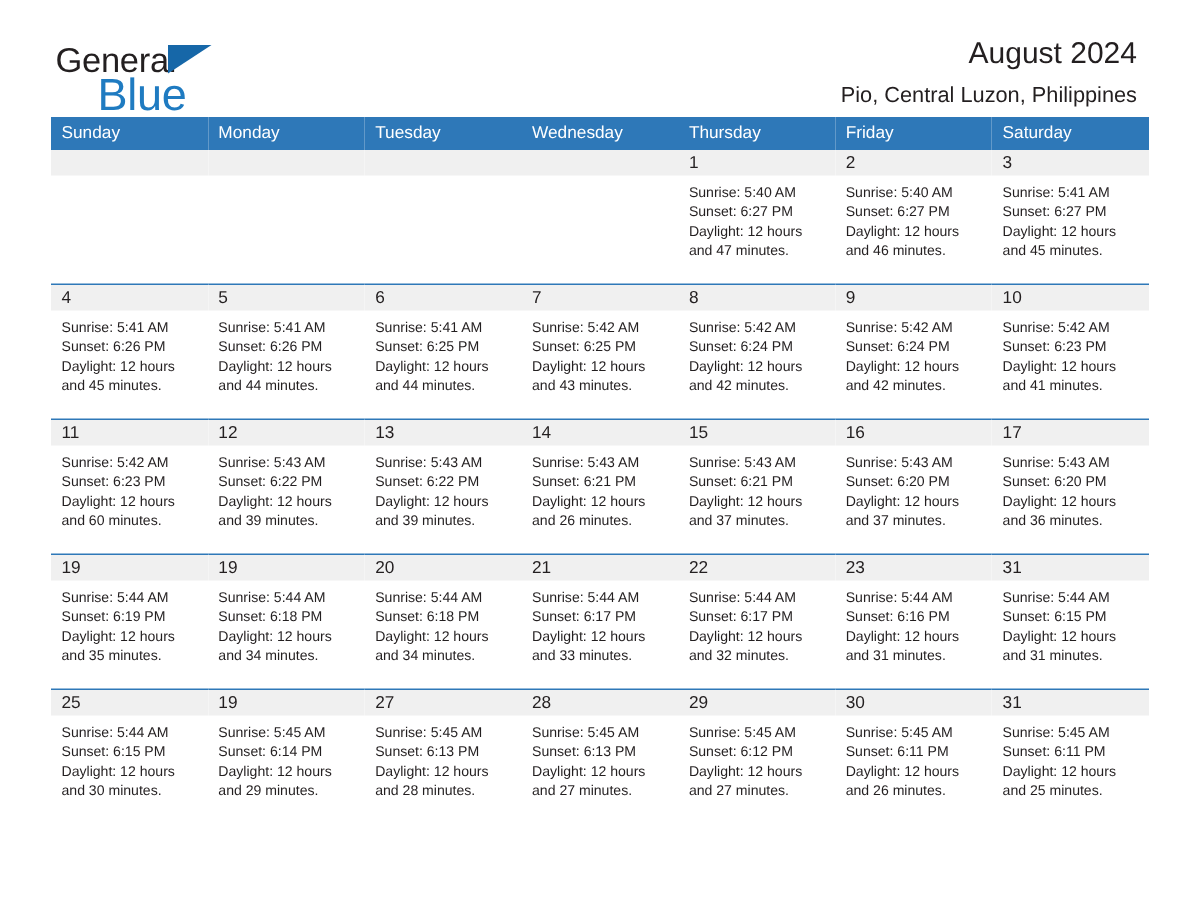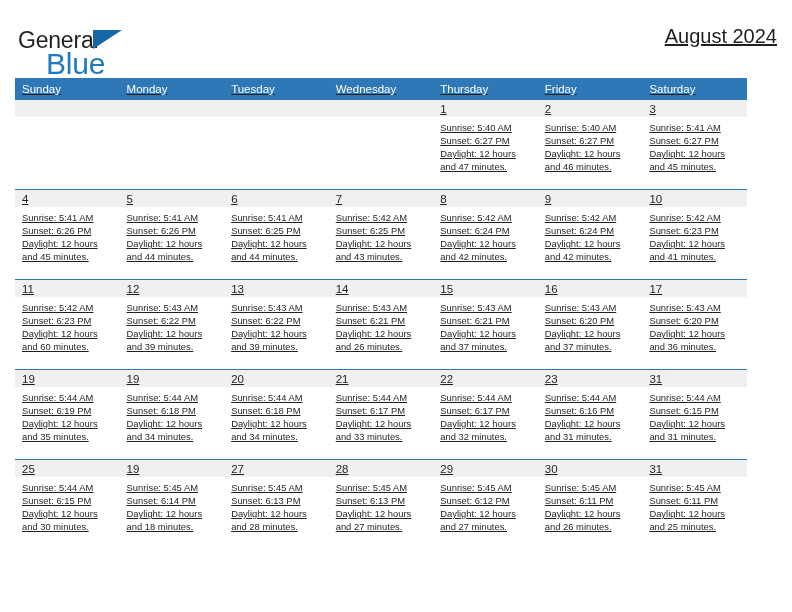--- a/index.html
+++ b/index.html
@@ -12,22 +12,21 @@
     height: 612px;
     font-family: "Liberation Sans", sans-serif;
     color: #231f20;
     overflow: hidden;
   }
   .page {
     position: relative;
     width: 792px;
     height: 612px;
     box-sizing: border-box;
-    padding: 0 15px;
-    text-decoration: underline;
+    padding: 0 34px;
   }
 
   
   .header {
     display: flex;
     align-items: flex-start;
     justify-content: space-between;
     padding-top: 24px;
     height: 72px;
     box-sizing: border-box;
@@ -136,20 +135,21 @@
 <div class="page">
 
   <div class="header">
     <div class="brand">
       <span class="brand-general">General</span>
       <span class="brand-triangle"></span>
       <span class="brand-blue">Blue</span>
     </div>
     <div class="title-block">
       <div class="title">August 2024</div>
+      <div class="subtitle">Pio, Central Luzon, Philippines</div>
     </div>
   </div>
 
   <table class="calendar">
     <thead>
       <tr id="weekday-row">
           <th>Sunday</th>
           <th>Monday</th>
           <th>Tuesday</th>
           <th>Wednesday</th>
@@ -408,21 +408,21 @@
               <div>Daylight: 12 hours</div>
               <div>and 30 minutes.</div>
             </div>
           </td>
           <td>
             <div class="daynum-band">19</div>
             <div class="cell-body">
               <div>Sunrise: 5:45 AM</div>
               <div>Sunset: 6:14 PM</div>
               <div>Daylight: 12 hours</div>
-              <div>and 18 minutes.</div>
+              <div>and 29 minutes.</div>
             </div>
           </td>
           <td>
             <div class="daynum-band">27</div>
             <div class="cell-body">
               <div>Sunrise: 5:45 AM</div>
               <div>Sunset: 6:13 PM</div>
               <div>Daylight: 12 hours</div>
               <div>and 28 minutes.</div>
             </div>

